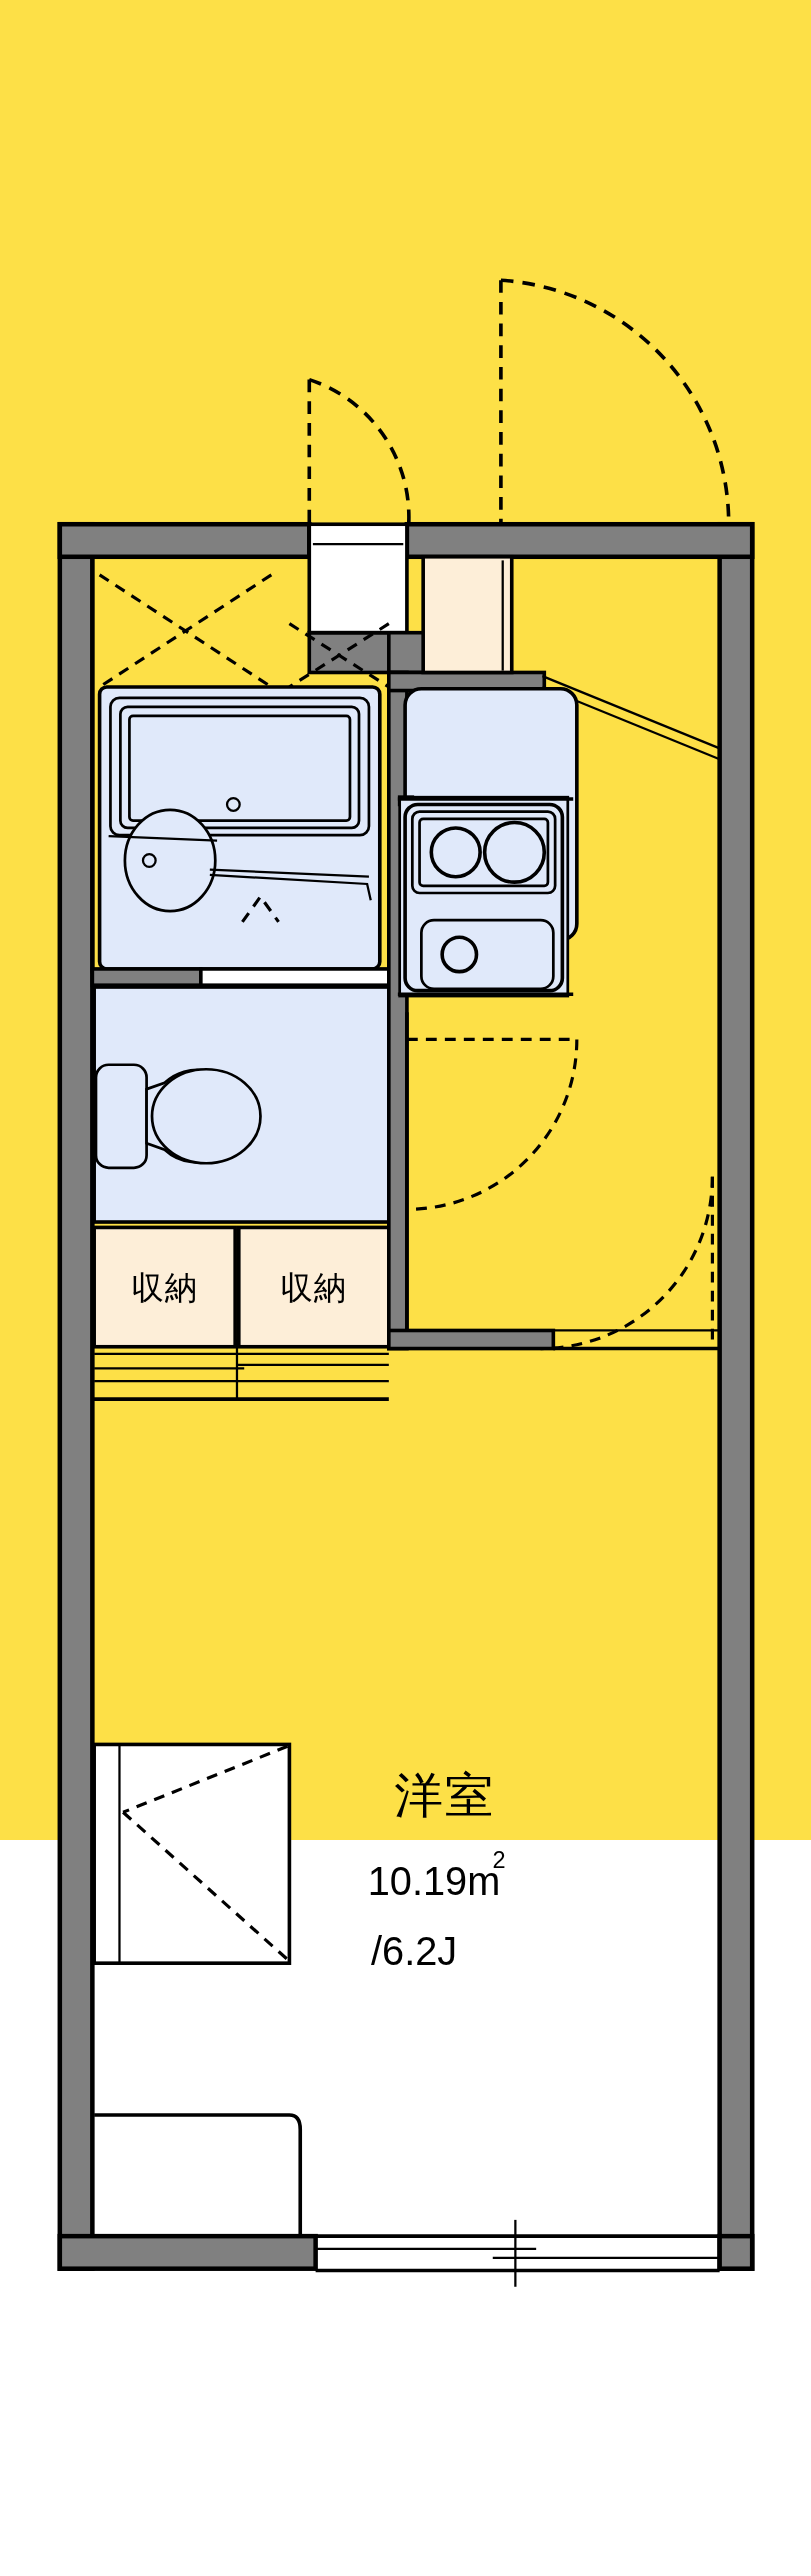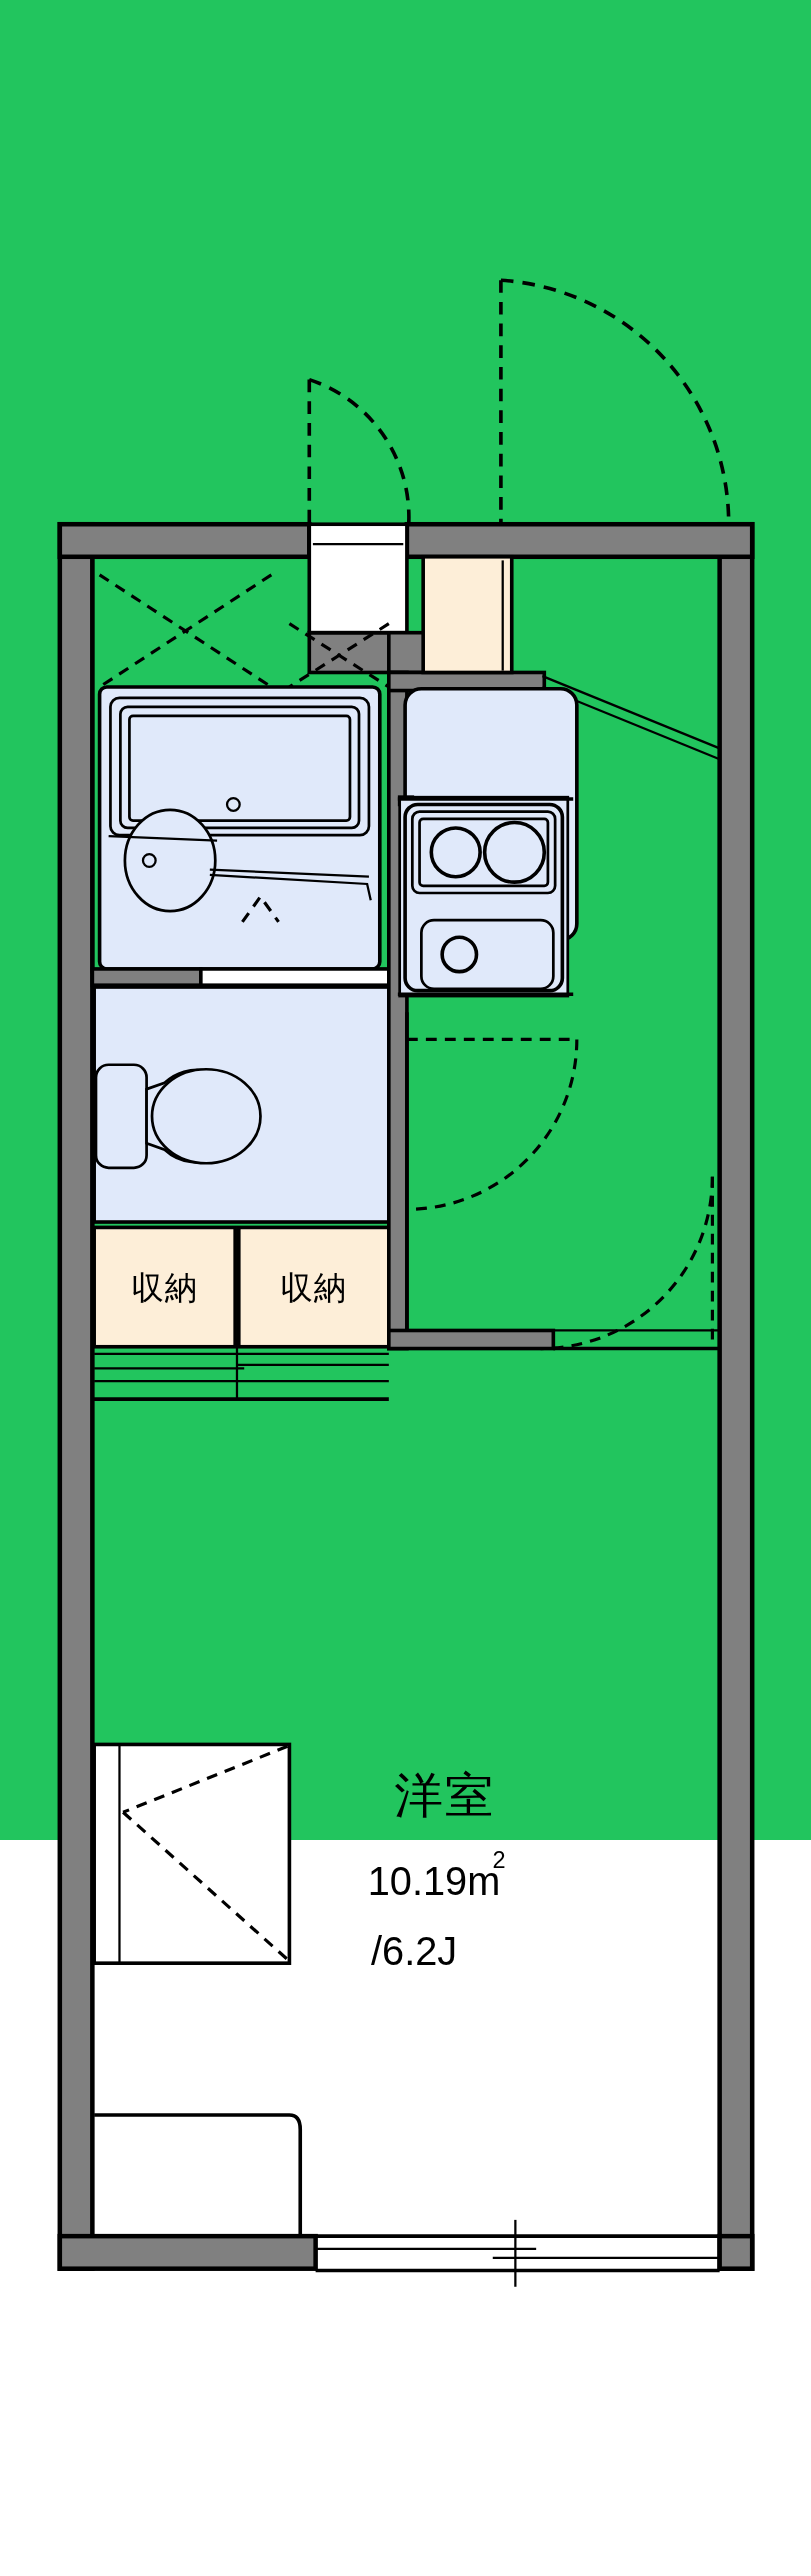--- a/index.html
+++ b/index.html
@@ -10,21 +10,21 @@
   body {
     width: 812px;
     height: 2576px;
     font-family: "Liberation Sans", sans-serif;
     overflow: hidden;
   }
   #floorplan-root {
     position: relative;
     width: 812px;
     height: 1840px;
-    background: #22c55e;
+    background: #fde047;
   }
   svg.plan {
     display: block;
     width: 812px;
     height: 2576px;
   }
   .wall-fill   { fill: #808080; stroke: #000000; stroke-width: 5; }
   .wall-fill-thin { fill: #808080; stroke: #000000; stroke-width: 4; }
   .fixture-blue{ fill: #e0e9fa; stroke: #000000; stroke-width: 4; }
   .fixture-blue-thin{ fill: #e0e9fa; stroke: #000000; stroke-width: 3; }

